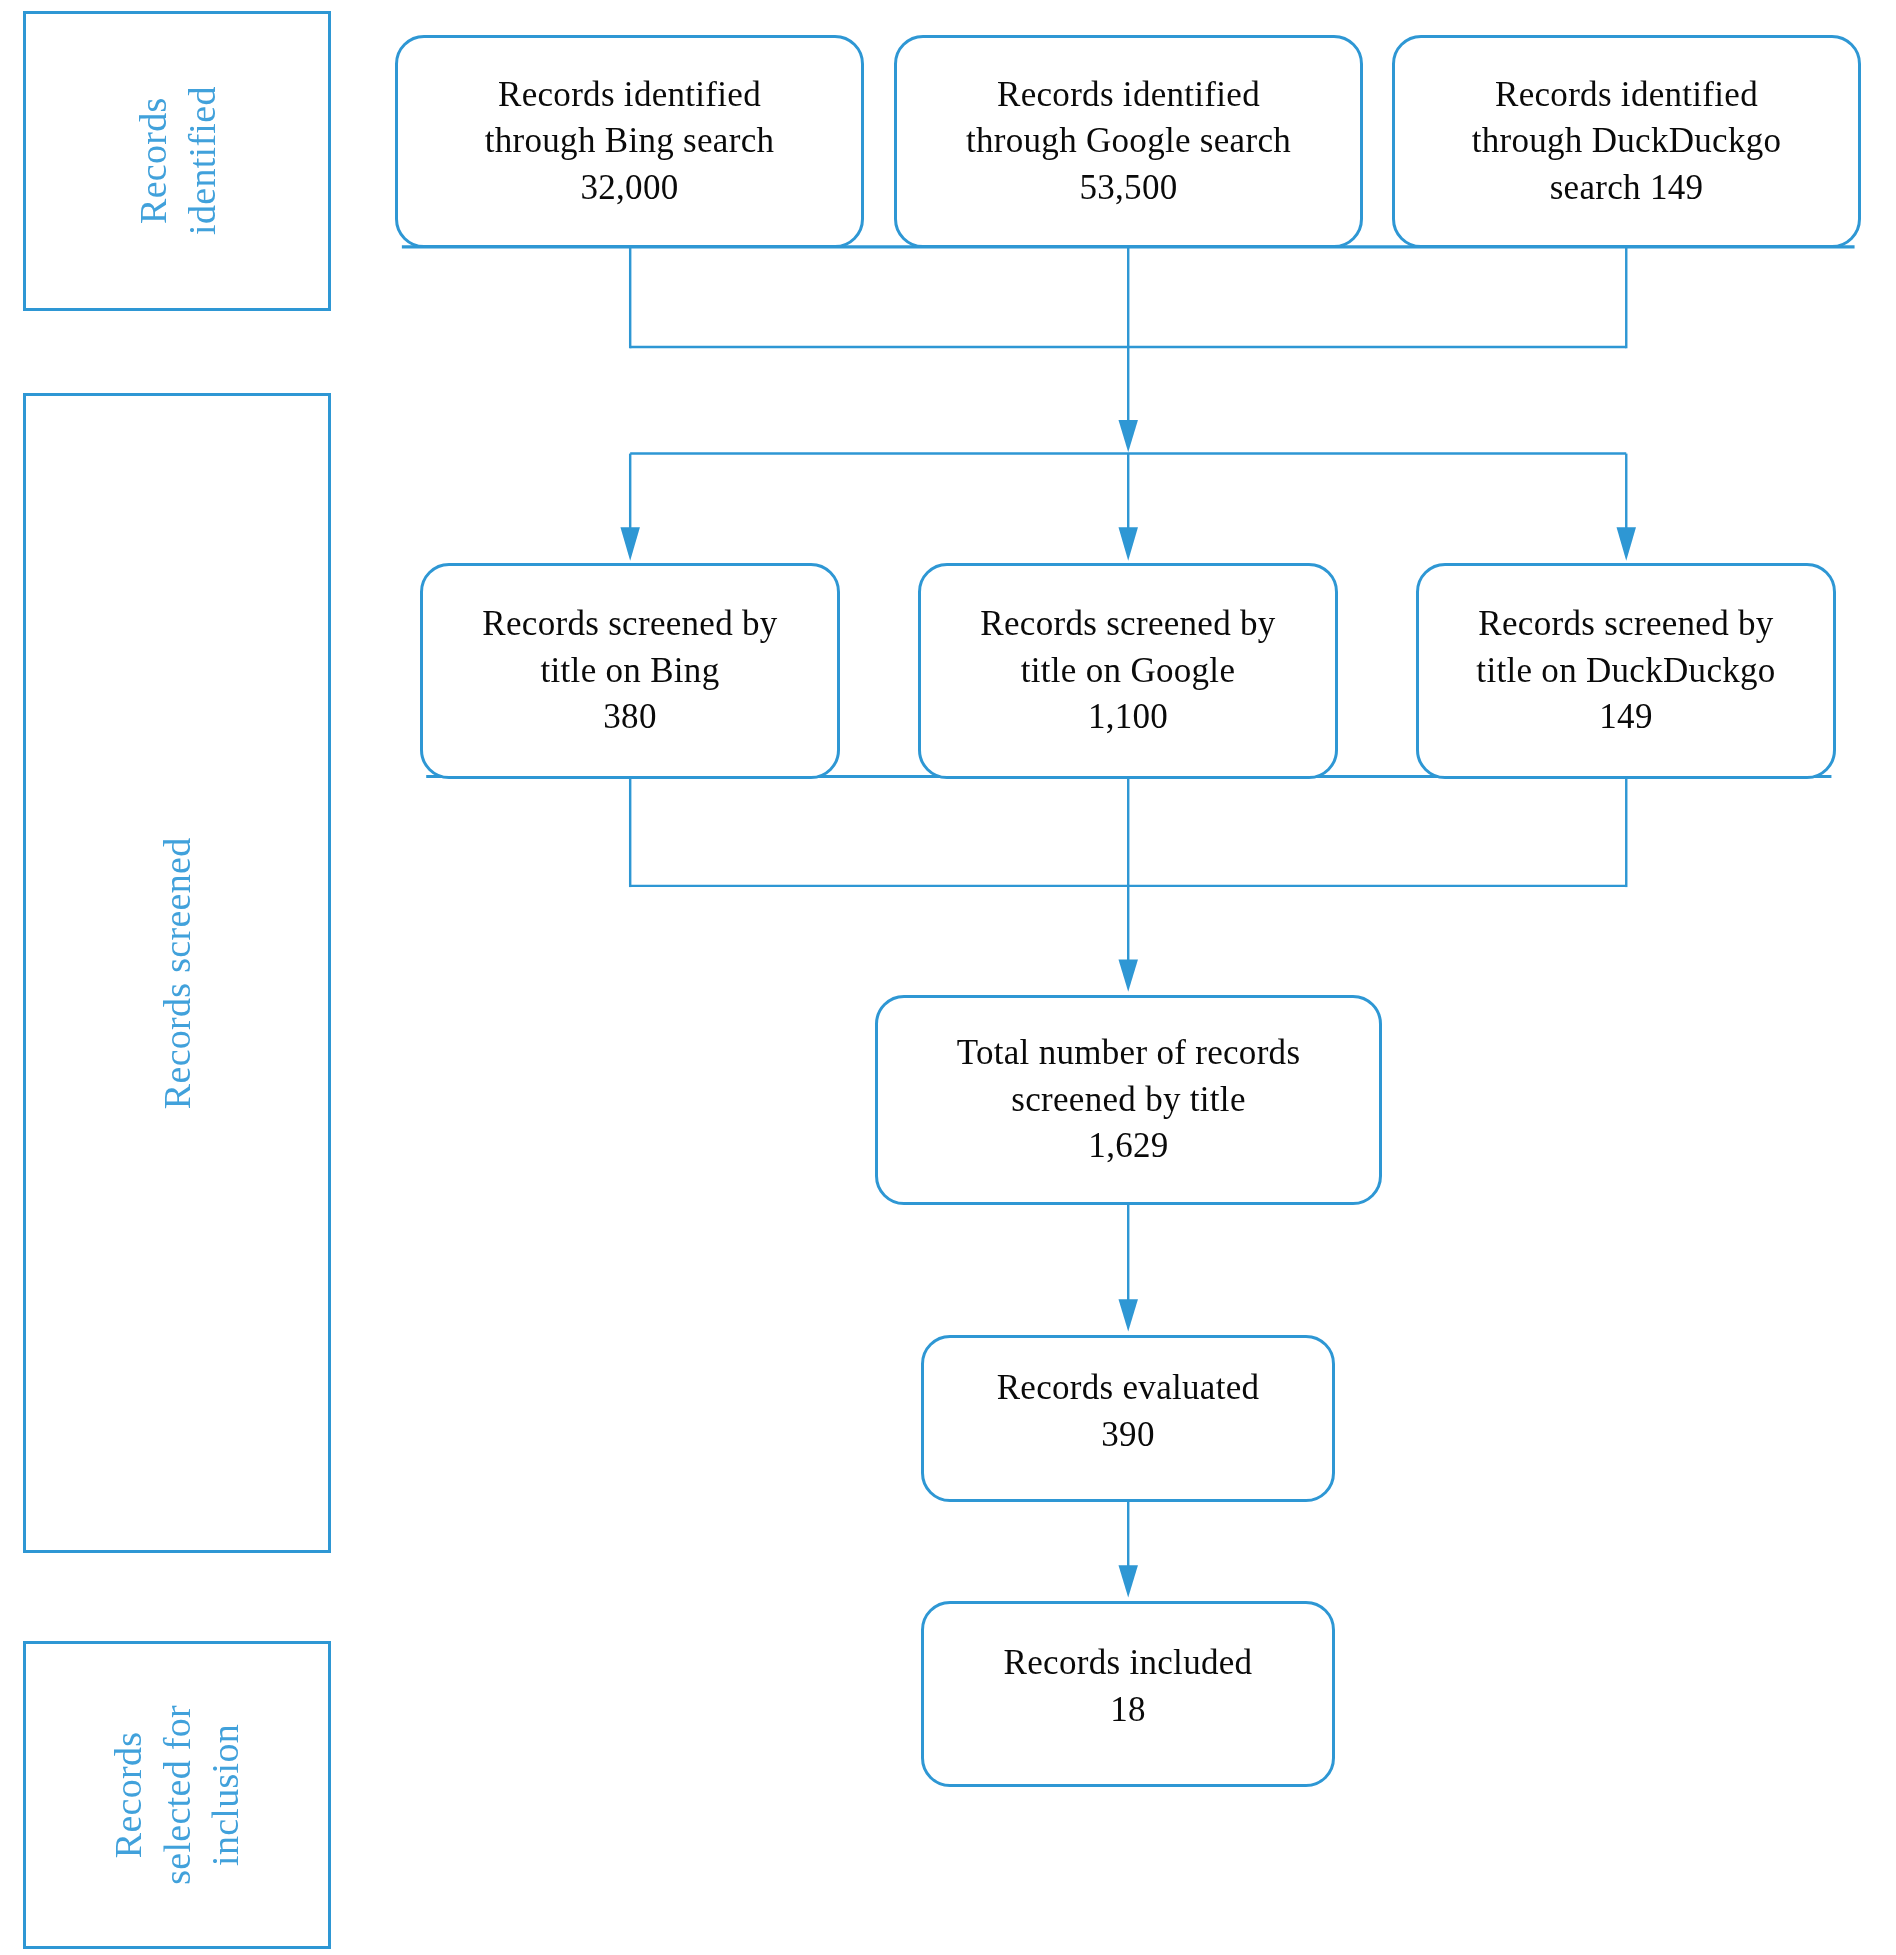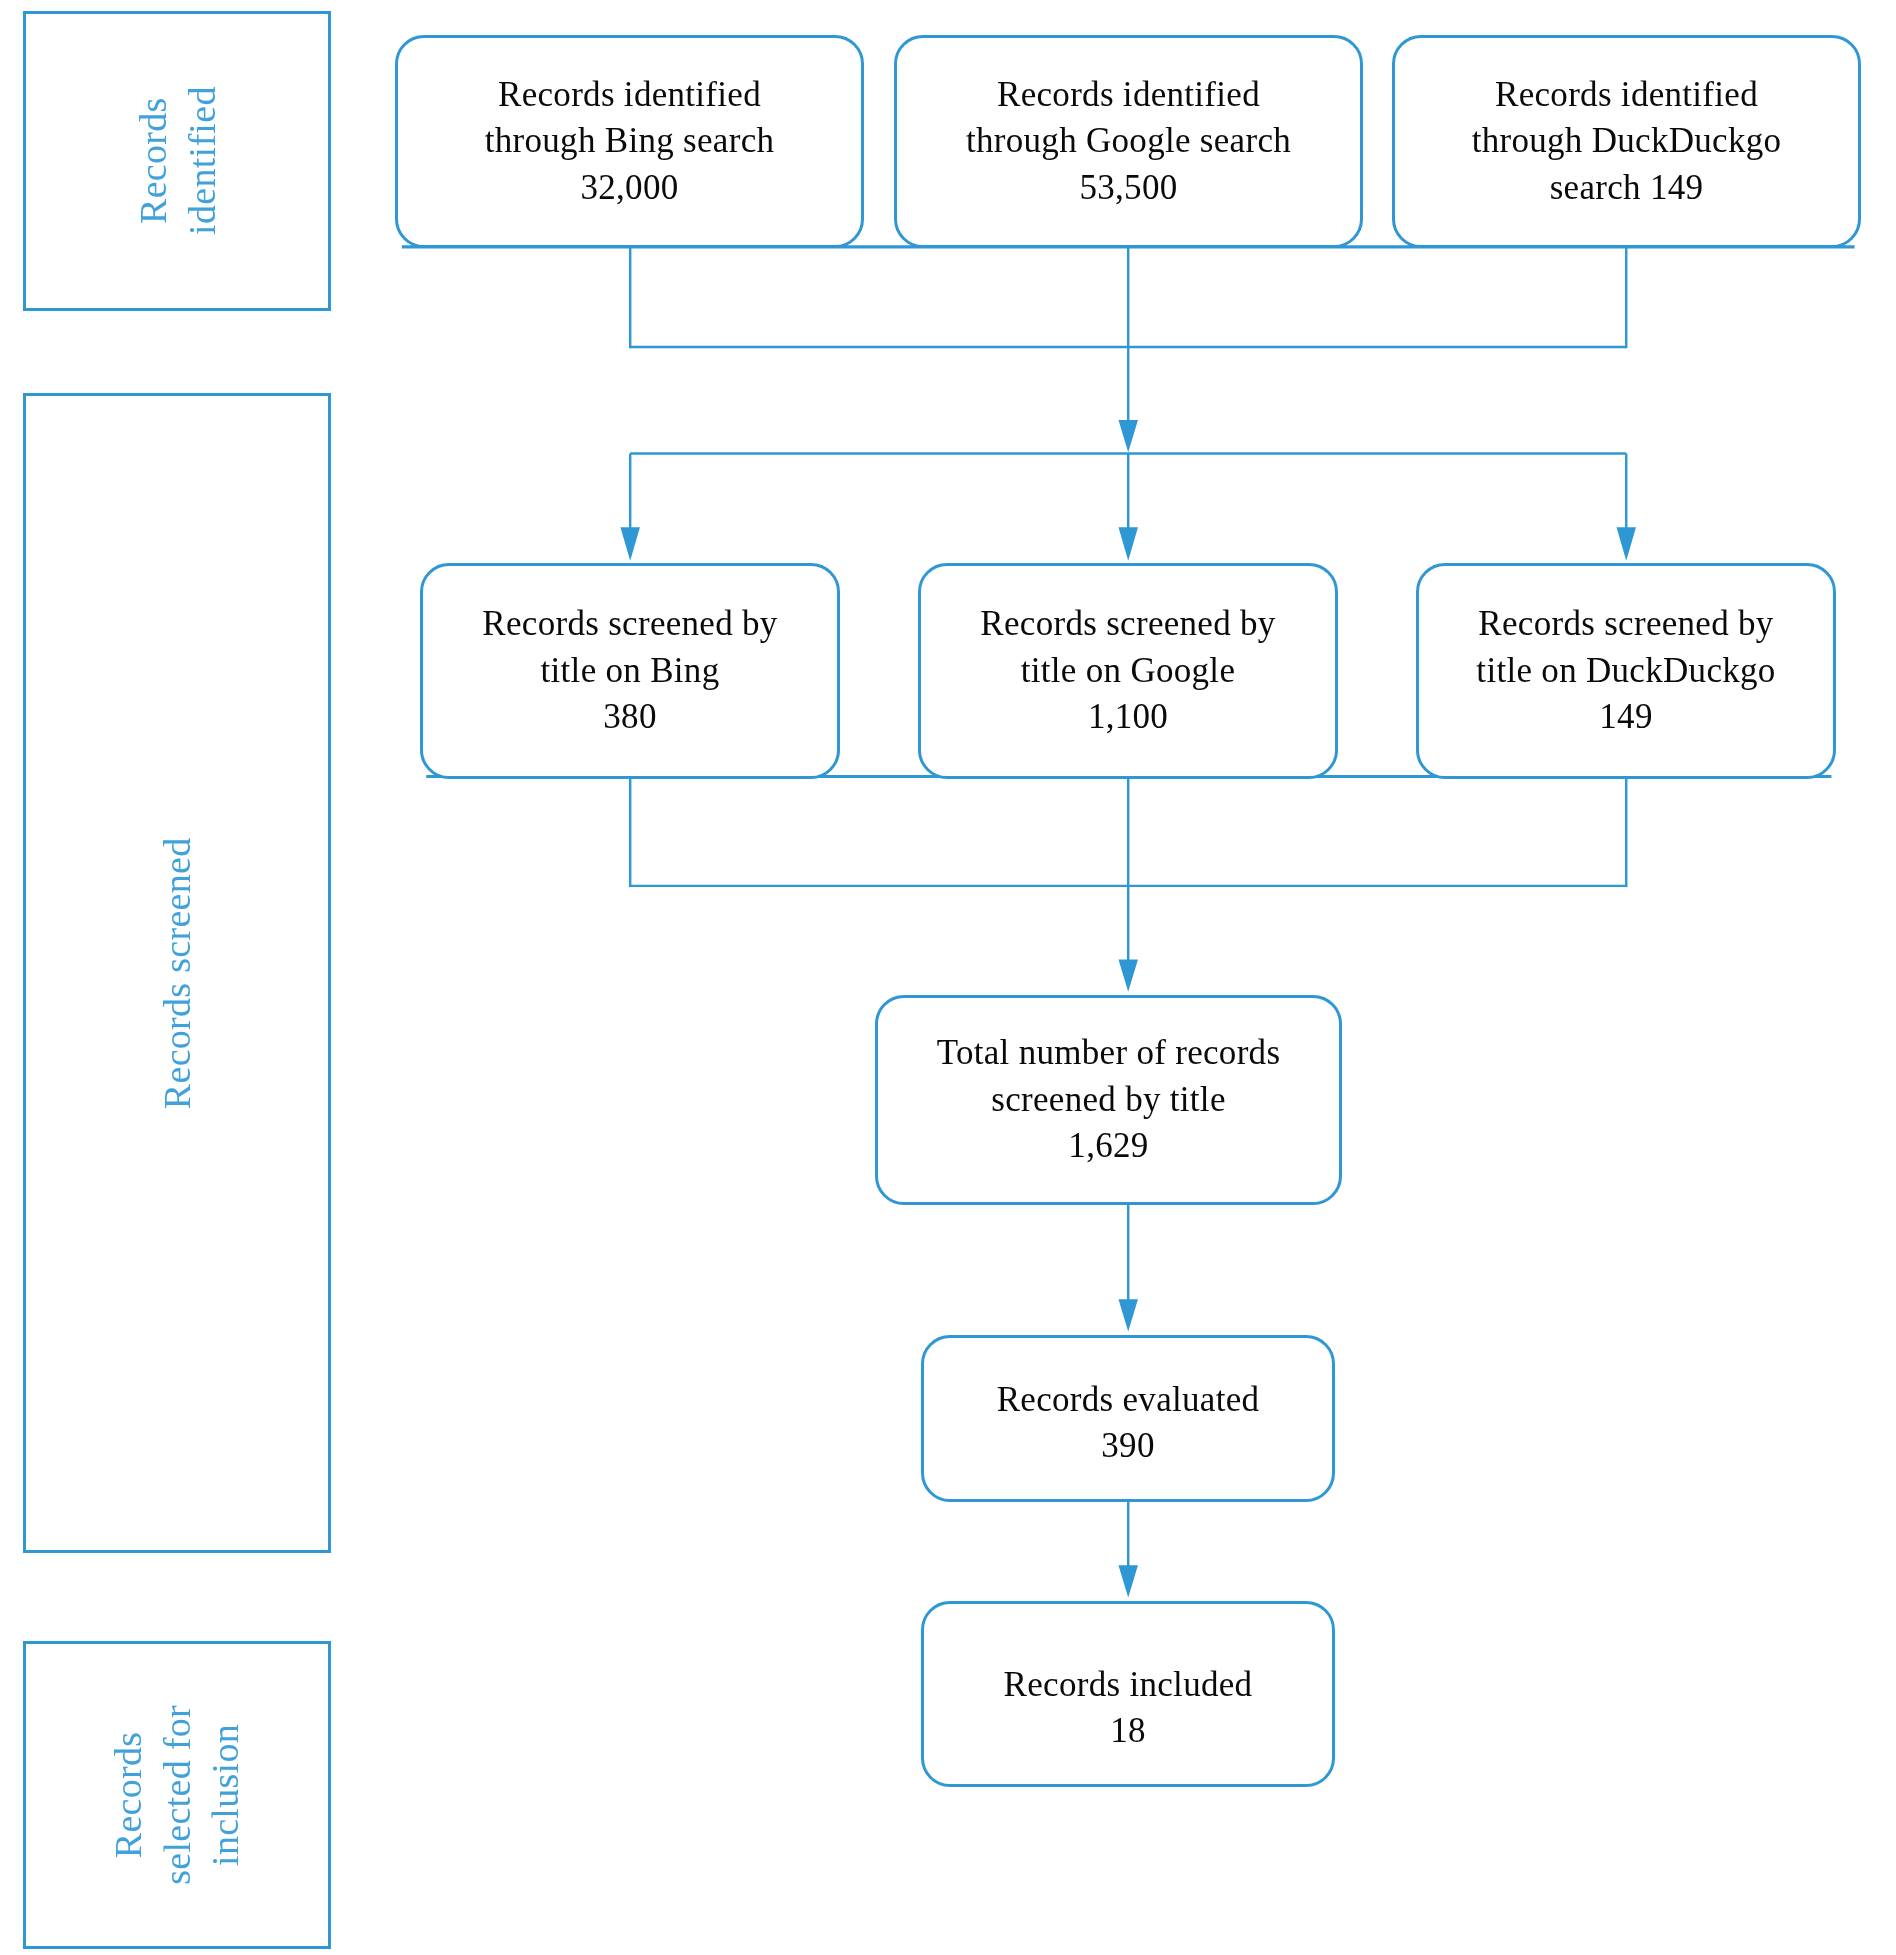--- a/index.html
+++ b/index.html
@@ -33,22 +33,21 @@
     z-index: 1;
   }
   .node-text {
     white-space: pre-line;
     font-size: 35px;
     line-height: 1.33;
     color: #0a0a0a;
     letter-spacing: 0.3px;
   }
   .node--lift {
-    padding-bottom: 29px;
-    align-items: flex-end;
+    padding-bottom: 14px;
   }
   .side-box {
     position: absolute;
     box-sizing: border-box;
     background: #ffffff;
     border: 3.7px solid #2E97D4;
     display: flex;
     align-items: center;
     justify-content: center;
     text-align: center;
@@ -147,21 +146,21 @@
 title on Google
 1,100</span>
   </div>
 
   <div class="node" style="left:1416px; top:563px; width:420px; height:216px;">
     <span class="node-text">Records screened by
 title on DuckDuckgo
 149</span>
   </div>
 
-  <div class="node" style="left:875px; top:995px; width:467px; height:210px;">
+  <div class="node" style="left:875px; top:995px; width:507px; height:210px;">
     <span class="node-text">Total number of records
 screened by title
 1,629</span>
   </div>
 
   <div class="node node--lift" style="left:921px; top:1335px; width:414px; height:167px;">
     <span class="node-text">Records evaluated
 390</span>
   </div>
 

